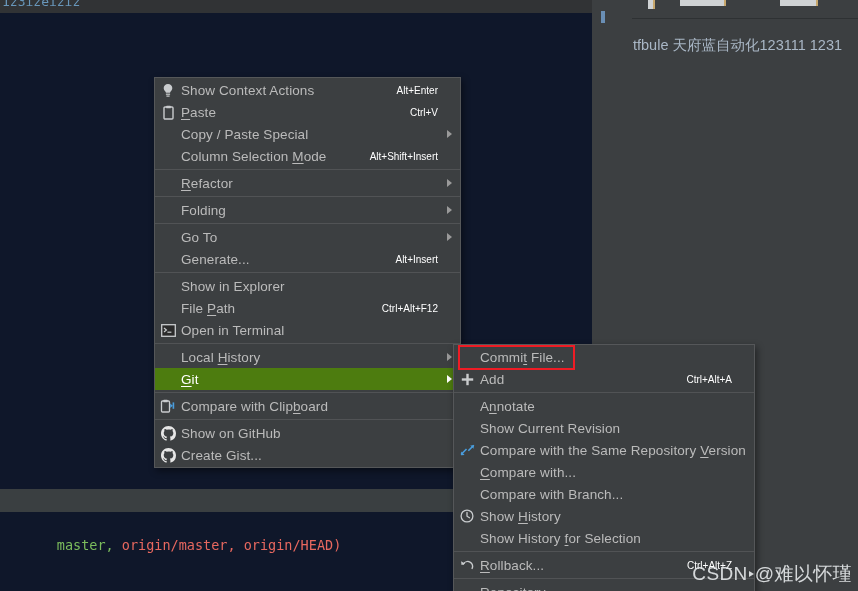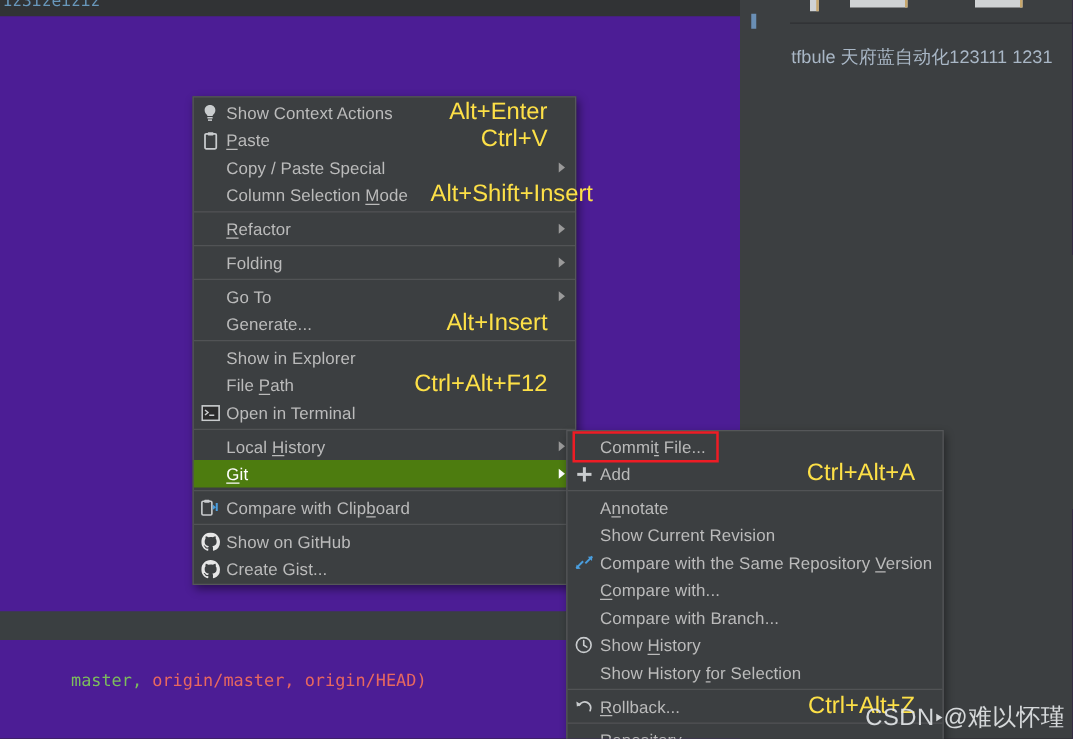--- a/index.html
+++ b/index.html
@@ -16,21 +16,21 @@
     -webkit-font-smoothing: antialiased;
   }
 
   
   #ide-root { position:absolute; inset:0; }
 
   .editor-pane {
     position: absolute;
     left: 0; top: 0;
     width: 592px; height: 591px;
-    background: #4c1d95;
+    background: #0f172a;
   }
   .gutter-top-strip {
     position: absolute;
     left: 0; top: 0; width: 592px; height: 13px;
     background: #313335;
   }
   .top-code-text {
     position: absolute;
     left: 2px; top: -6px;
     font-family: "DejaVu Sans Mono", monospace;
@@ -137,22 +137,22 @@
     align-items: center;
     justify-content: center;
   }
   .menu-item .lbl {
     flex: 1;
     font-size: 13.5px;
     color: #bbbbbb;
     letter-spacing: 0.1px;
   }
   .menu-item .shortcut {
-    font-size: 19px;
-    color: #fde047;
+    font-size: 10px;
+    color: #ffffff;
     padding-left: 18px;
   }
   .menu-item .arrow {
     width: 14px;
     min-width: 14px;
     display: flex;
     align-items: center;
     justify-content: flex-end;
   }
   .menu-item .arrow i {

